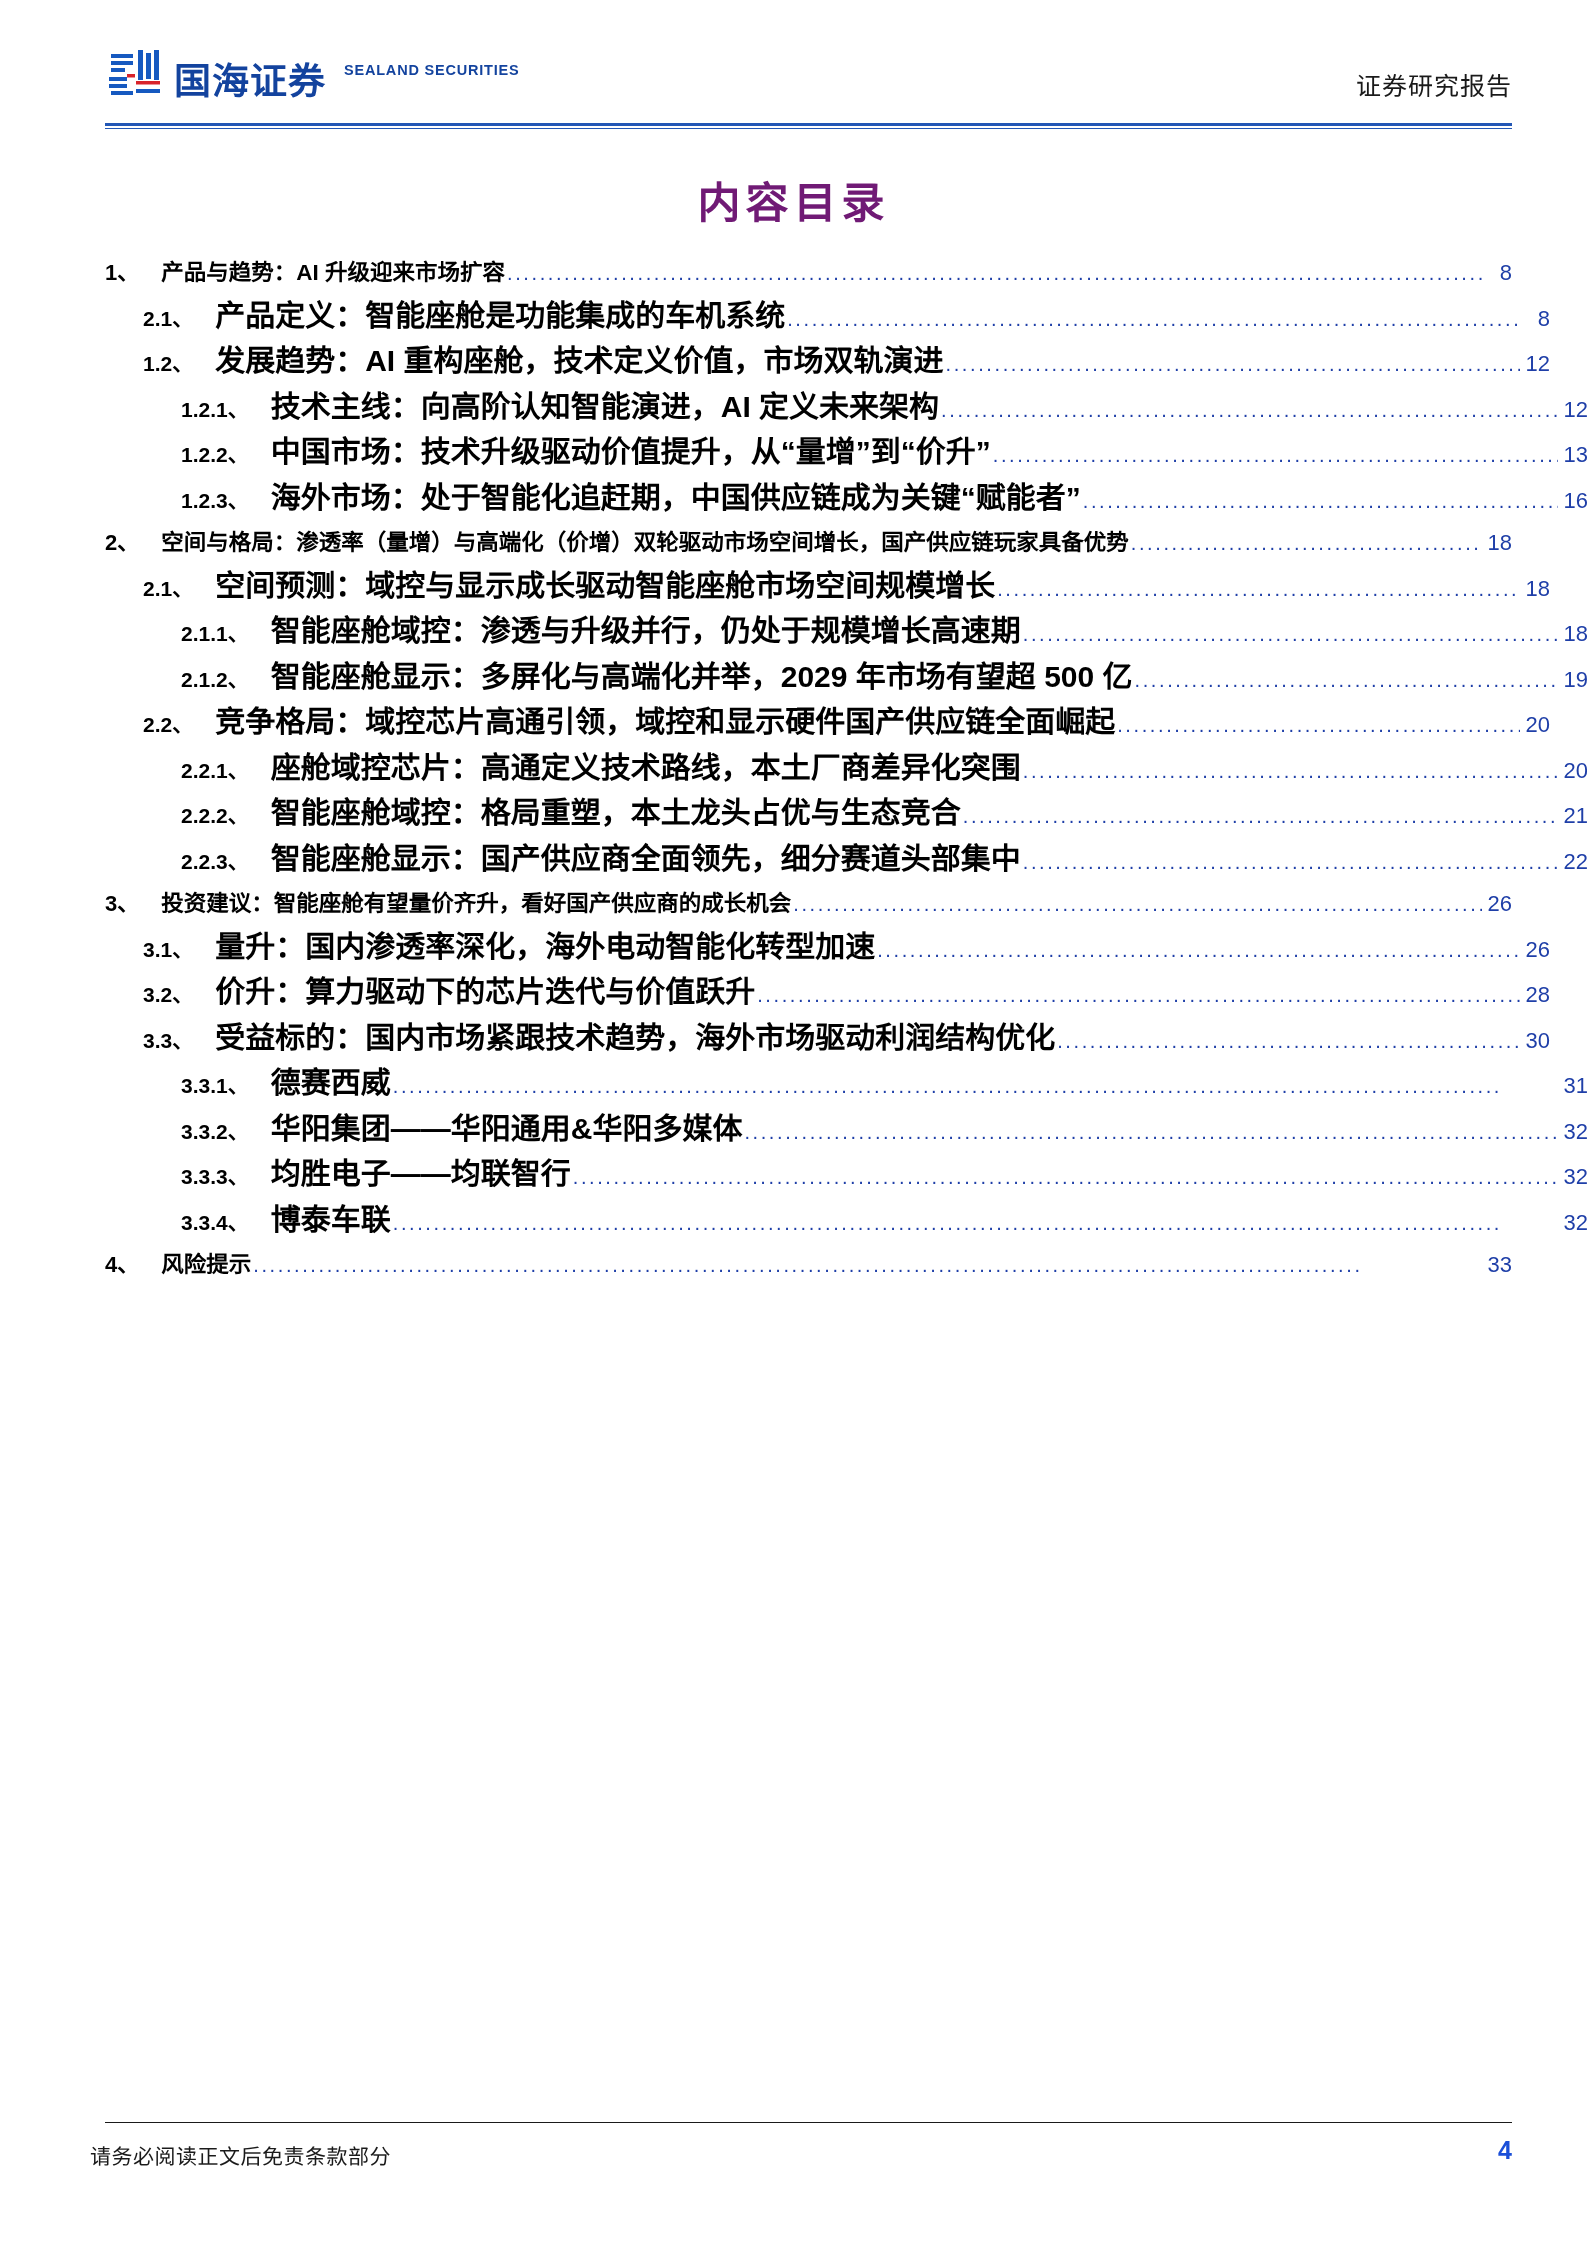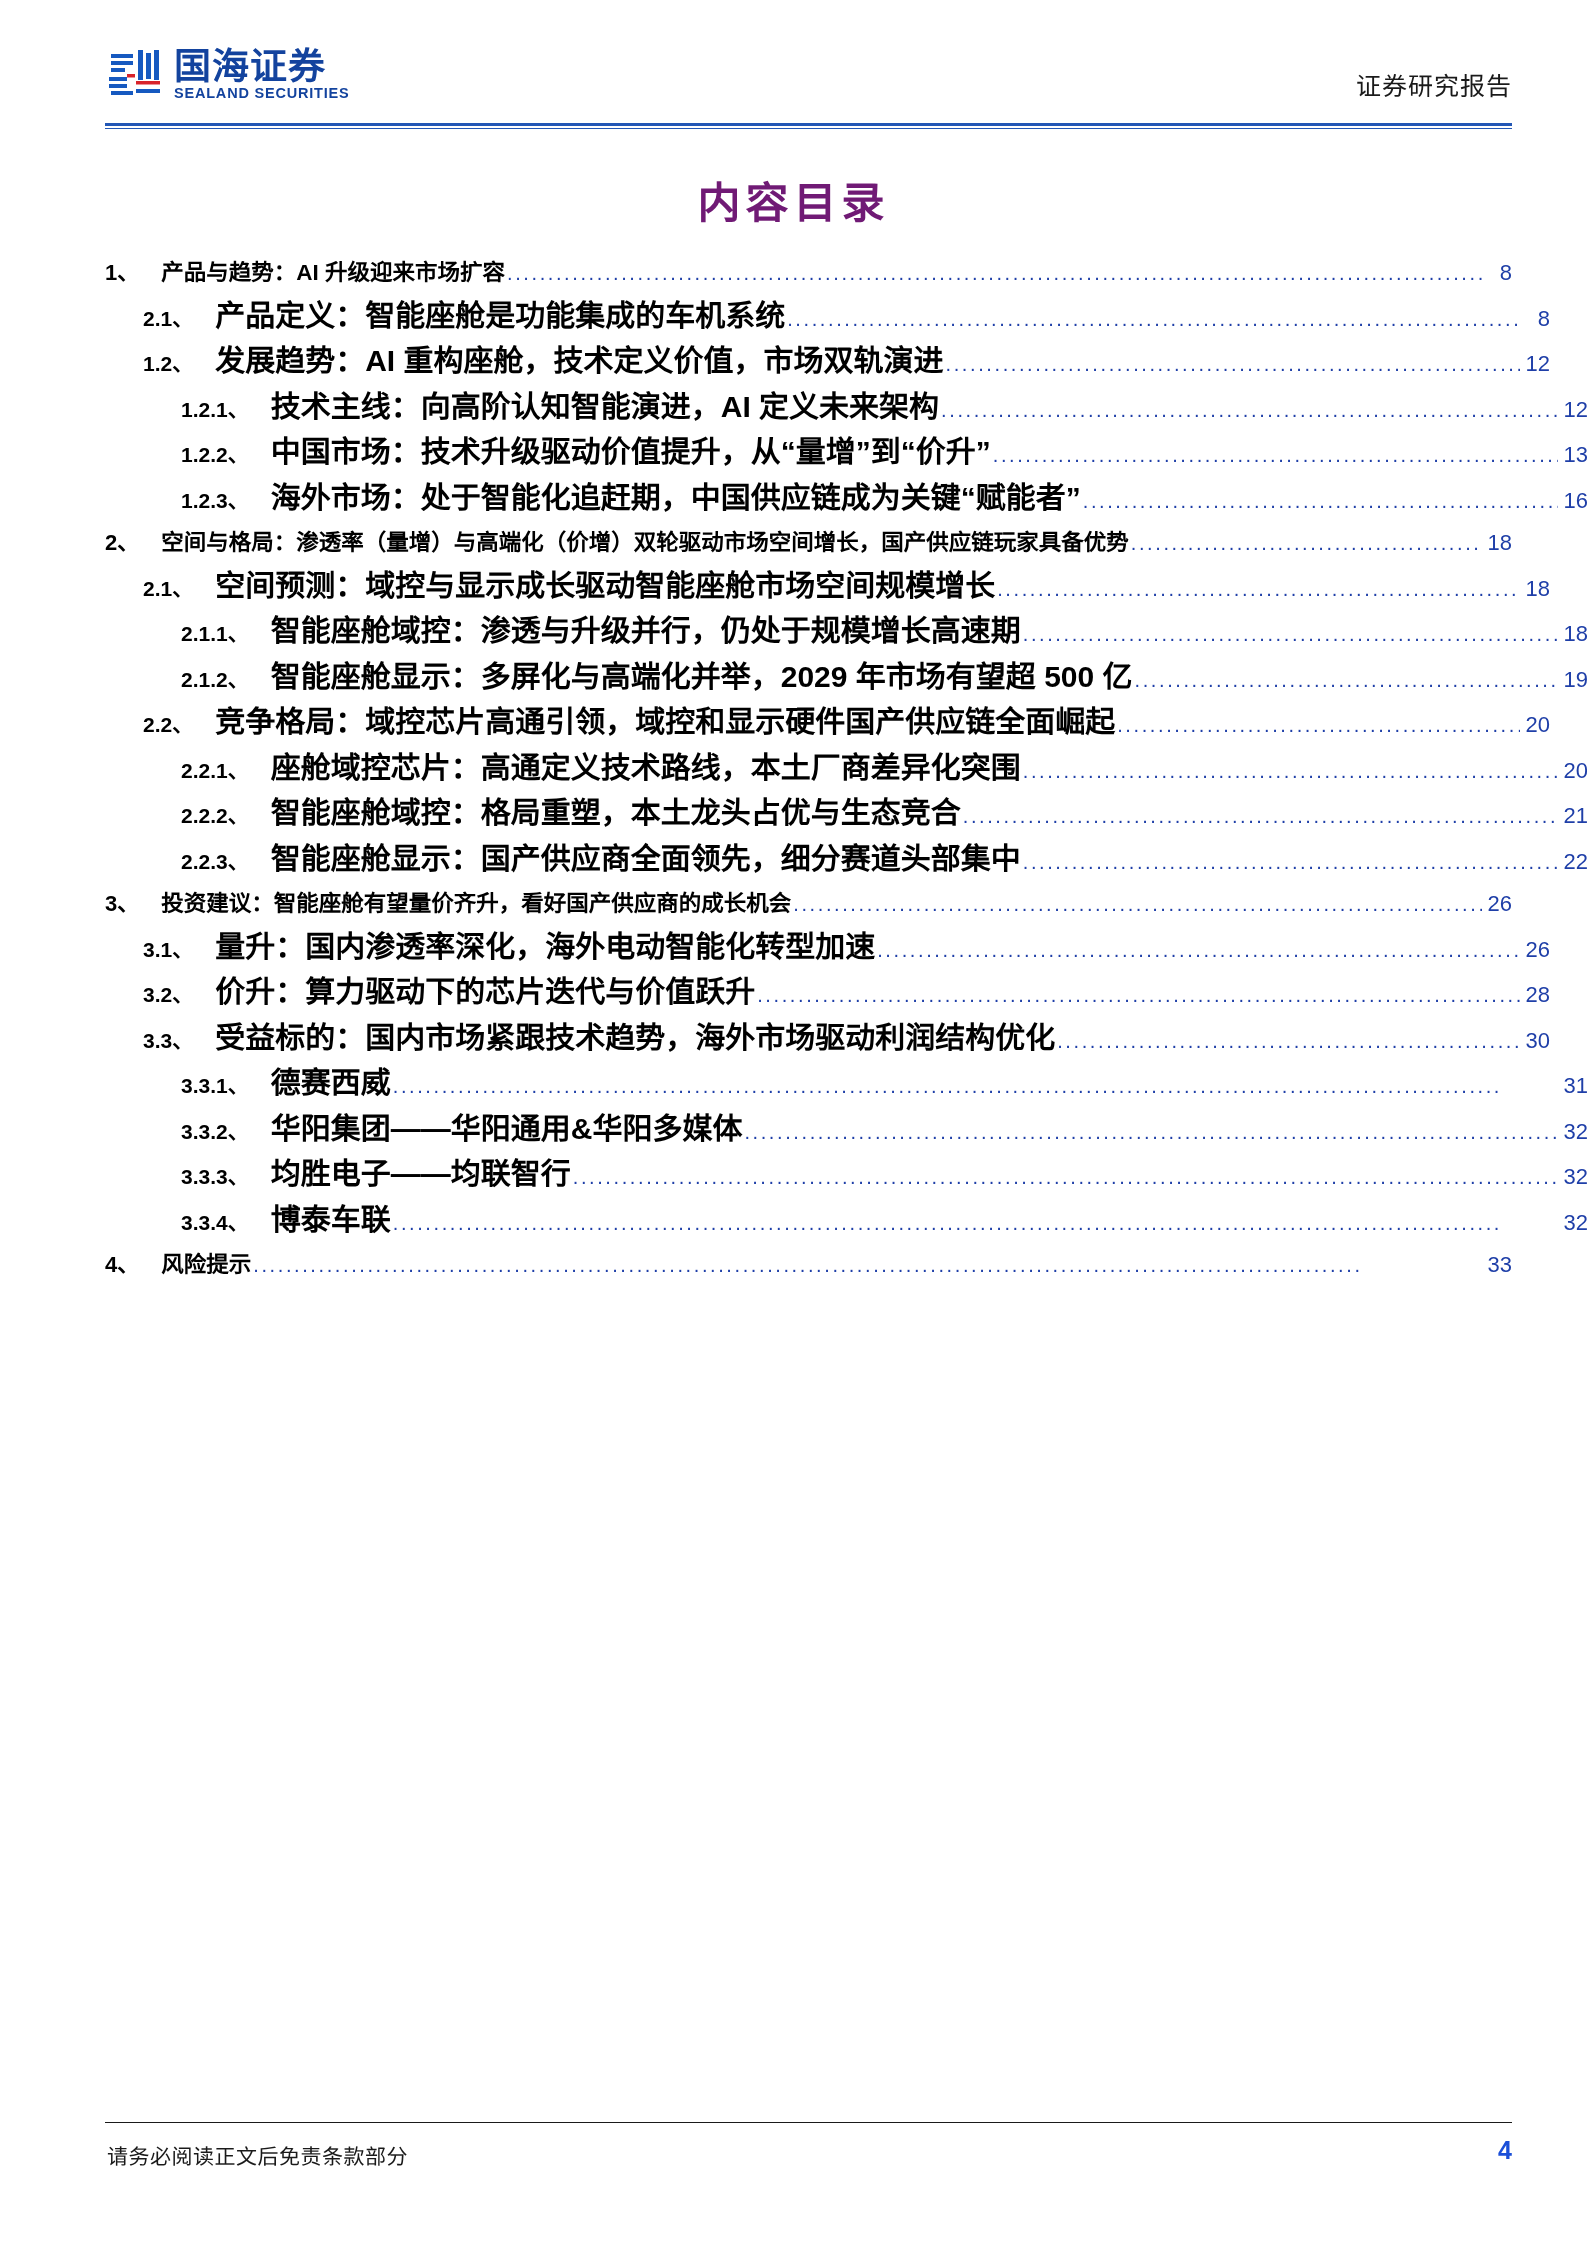--- a/index.html
+++ b/index.html
@@ -35,22 +35,22 @@
     gap: 11px;
   }
   .brand-mark {
     width: 58px;
     height: 58px;
     position: relative;
     flex: none;
   }
   .brand-words {
     display: flex;
-    flex-direction: column;
-    gap: 0;
+    flex-direction: row;
+    gap: 18px;
     padding-bottom: 1px;
   }
   .brand-cn {
     font-family: "Liberation Sans", "DejaVu Sans", sans-serif;
     font-size: 37px;
     line-height: 38px;
     font-weight: 700;
     color: #13439e;
     letter-spacing: 1px;
   }
@@ -165,21 +165,21 @@
   .footer-rule {
     position: absolute;
     left: 105px;
     right: 75px;
     top: 2122px;
     height: 1px;
     background: #1a1a1a;
   }
   .footer-left {
     position: absolute;
-    left: 107px;
+    left: 90px;
     top: 2140px;
     font-family: "Liberation Serif", "DejaVu Serif", serif;
     font-size: 21px;
     color: #1a1a1a;
     letter-spacing: 0.5px;
   }
   .footer-right {
     position: absolute;
     right: 75px;
     top: 2136px;

